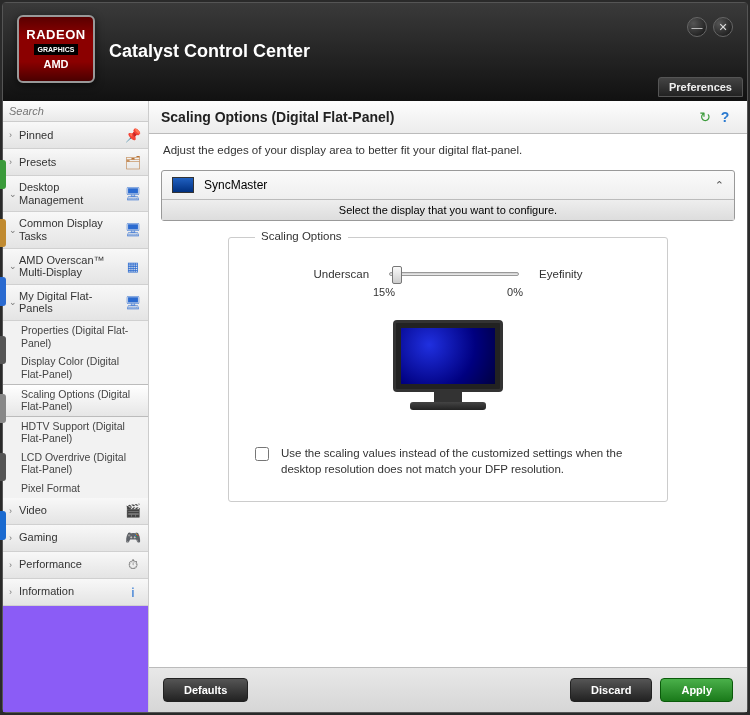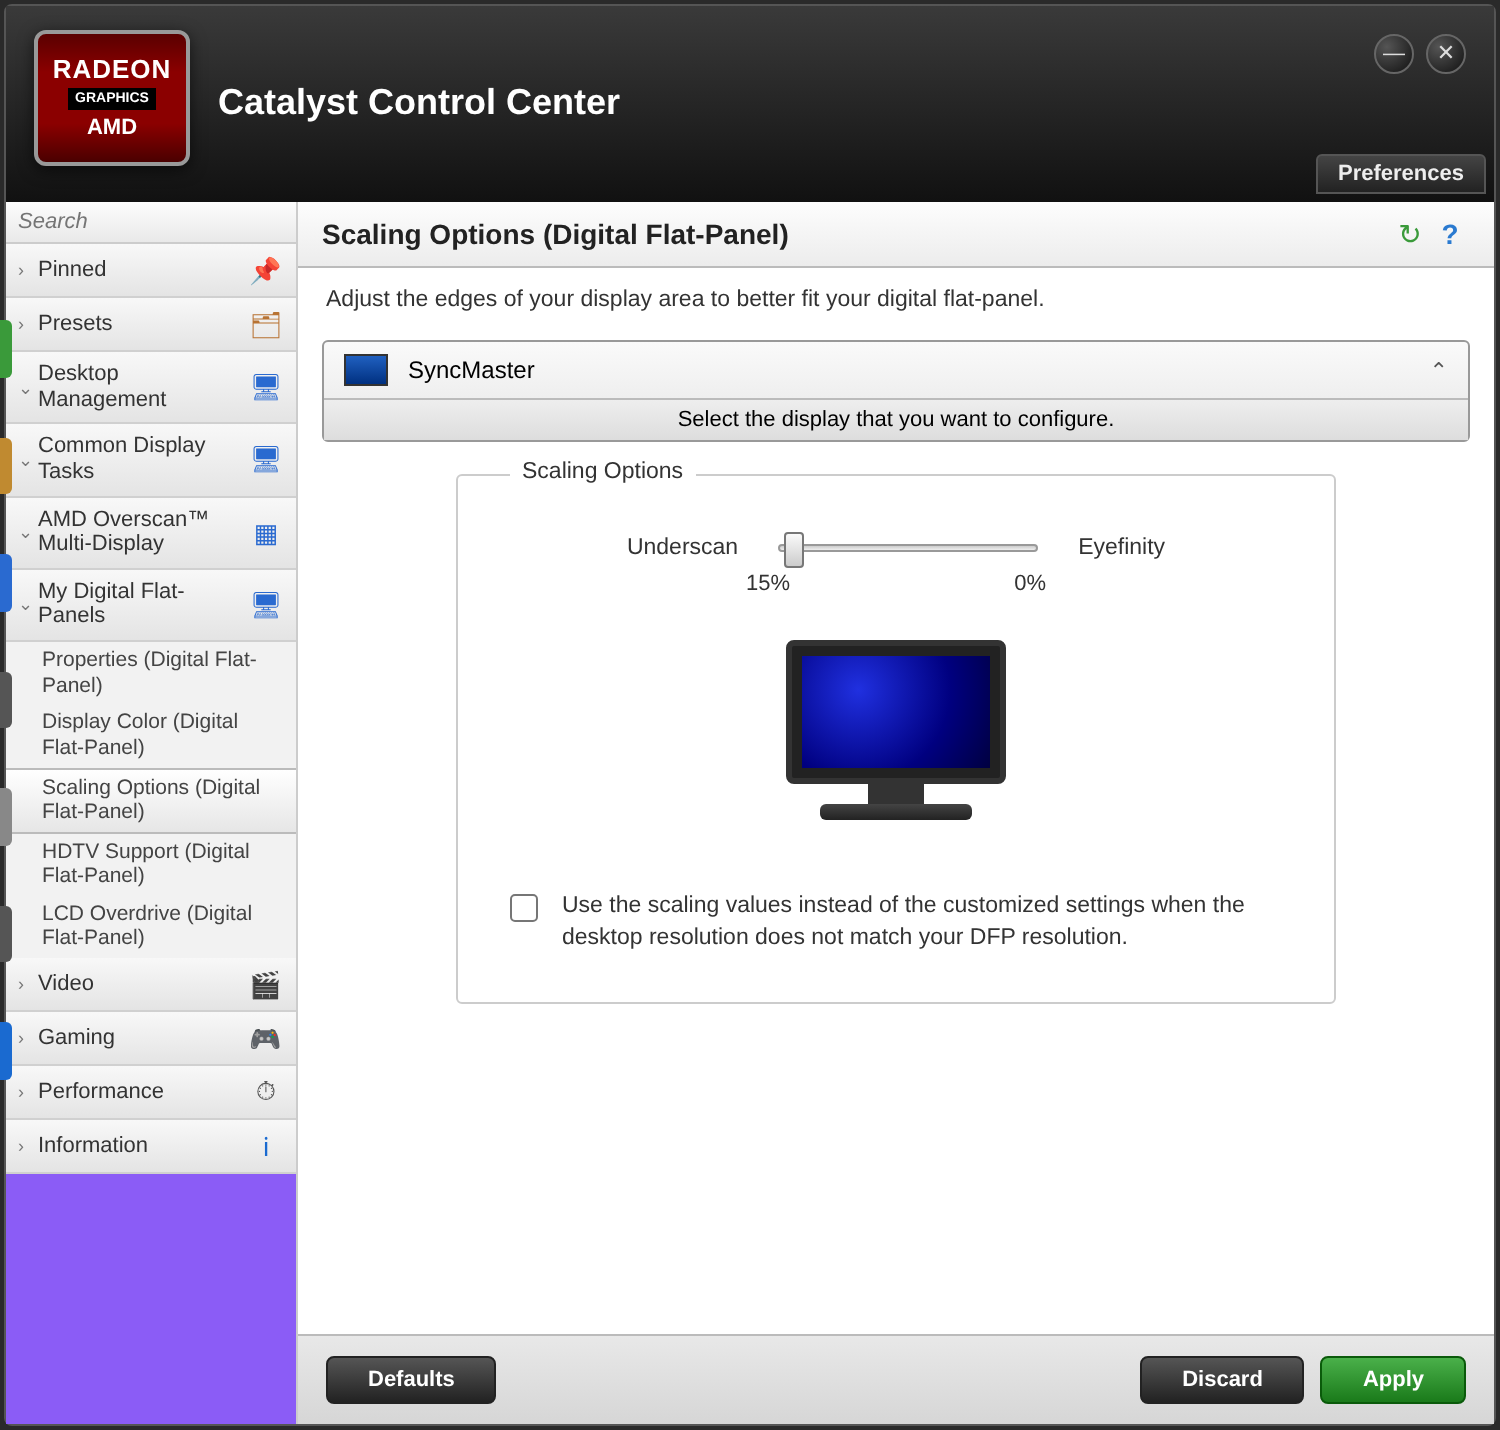--- a/index.html
+++ b/index.html
@@ -121,20 +121,21 @@
     <span class="label">My Digital Flat-Panels</span>
     <span class="ico" style="color:#2a6ad0">🖥</span>
   </div>
         </div>
       <div class="subitems" id="subitems">
           <div class="subitem">Properties (Digital Flat-Panel)</div>
           <div class="subitem">Display Color (Digital Flat-Panel)</div>
           <div class="subitem sel">Scaling Options (Digital Flat-Panel)</div>
           <div class="subitem">HDTV Support (Digital Flat-Panel)</div>
           <div class="subitem">LCD Overdrive (Digital Flat-Panel)</div>
+          <div class="subitem">Pixel Format</div>
         </div>
       <div id="cats-bot">
           <div class="cat">
     <span class="chev">›</span>
     <span class="label">Video</span>
     <span class="ico" style="color:#555">🎬</span>
   </div>
           <div class="cat">
     <span class="chev">›</span>
     <span class="label">Gaming</span>

